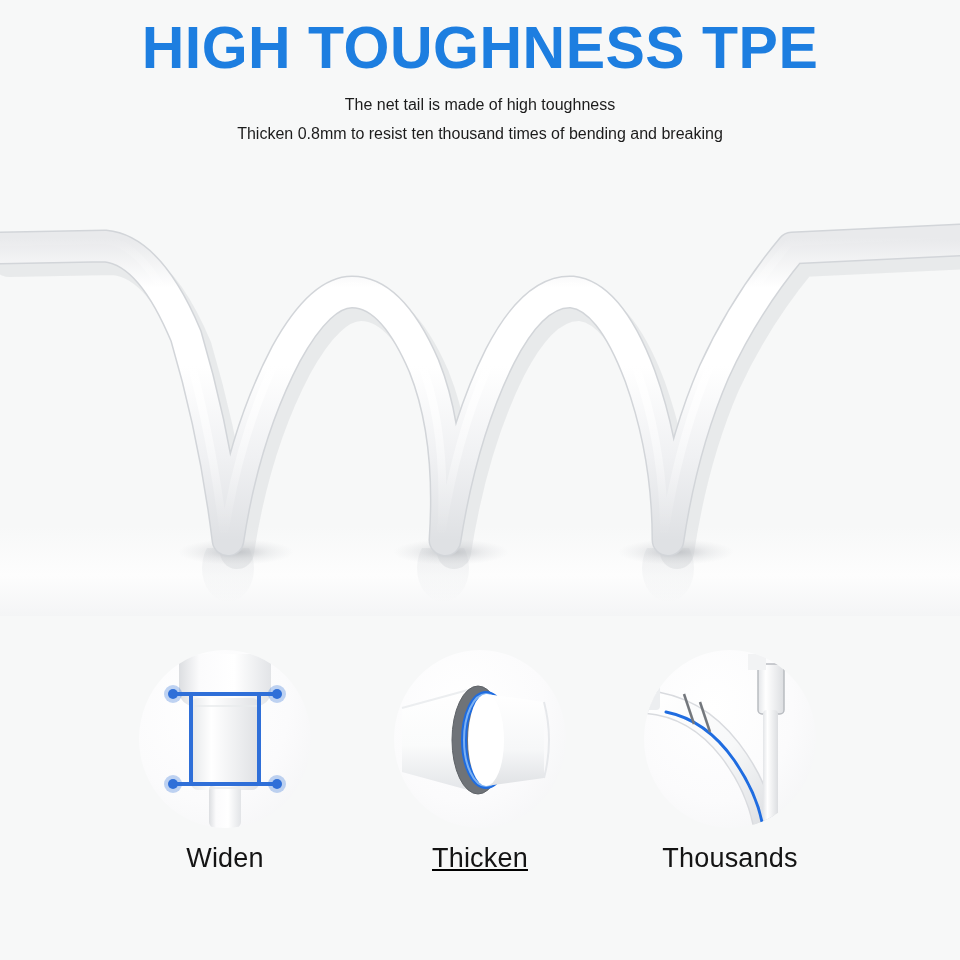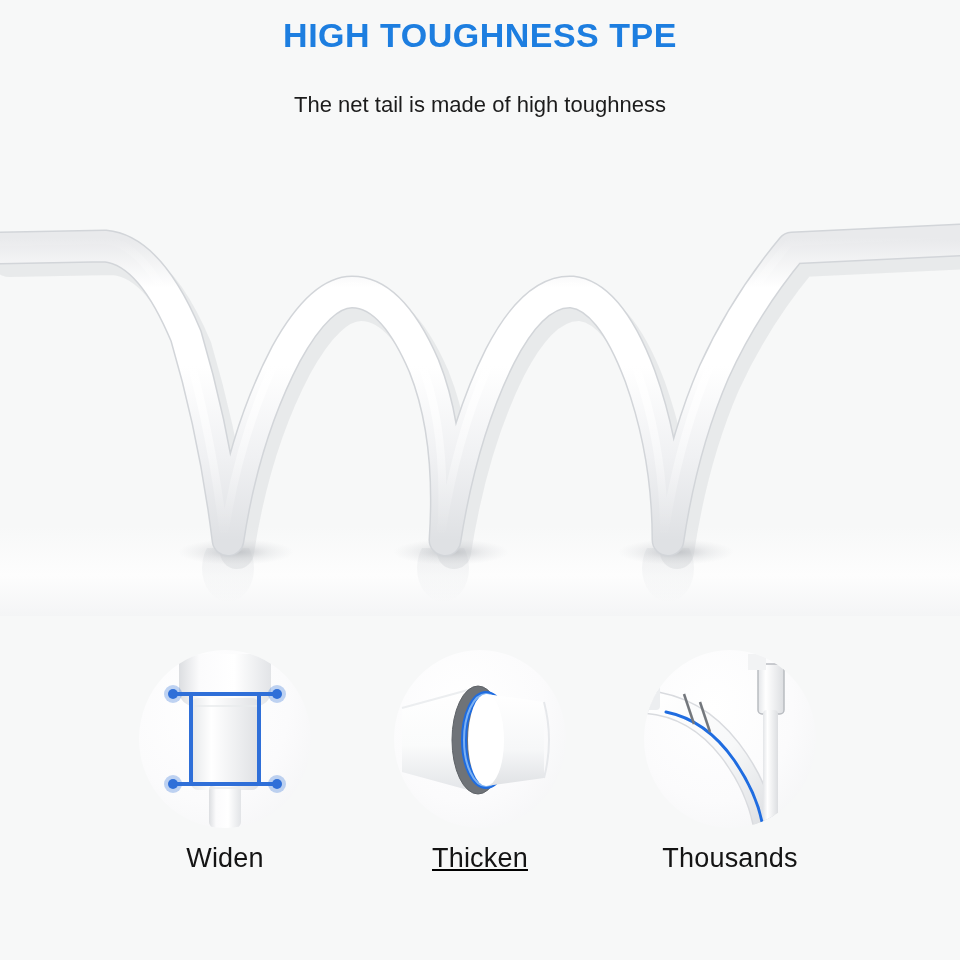--- a/index.html
+++ b/index.html
@@ -12,33 +12,33 @@
   .page {
     position:relative;
     width:960px; height:960px;
     background:#f7f8f8;
   }
 
   
   .headline {
     position:absolute; top:18px; left:0; width:960px;
     text-align:center;
-    font-size:34px;
+    font-size:59px;
     font-weight:700;
     letter-spacing:0.5px;
     color:#1d7ee0;
     line-height:1.05;
     white-space:nowrap;
   }
   .subcopy {
     position:absolute; top:90px; left:0; width:960px;
     text-align:center;
     color:#1c1c1c;
   }
-  .subcopy .line { font-size:22px; line-height:29px; white-space:nowrap; }
+  .subcopy .line { font-size:16px; line-height:29px; white-space:nowrap; }
 
   
   .hero {
     position:absolute; left:0; top:196px;
     width:960px; height:420px;
     overflow:hidden;
   }
   .hero svg { display:block; width:960px; height:420px; }
 
   
@@ -77,20 +77,21 @@
 </style>
 </head>
 <body>
 
 <div class="page">
 
   <div class="headline">HIGH TOUGHNESS TPE</div>
 
   <div class="subcopy">
     <div class="line">The net tail is made of high toughness</div>
+    <div class="line">Thicken 0.8mm to resist ten thousand times of bending and breaking</div>
   </div>
 
   <div class="hero">
     <svg viewBox="0 0 960 420" xmlns="http://www.w3.org/2000/svg" aria-hidden="true">
       <defs>
         <linearGradient id="tube" x1="0" y1="0" x2="0" y2="1">
           <stop offset="0%" stop-color="#e9eaec"></stop>
           <stop offset="16%" stop-color="#ffffff"></stop>
           <stop offset="42%" stop-color="#ffffff"></stop>
           <stop offset="72%" stop-color="#f0f1f3"></stop>

